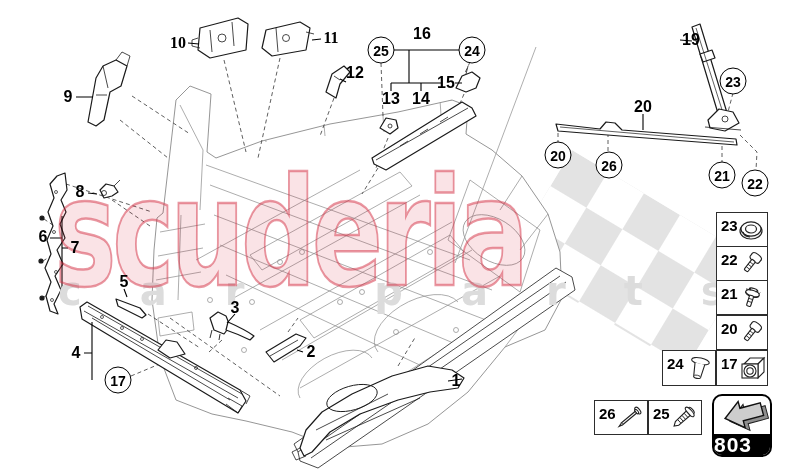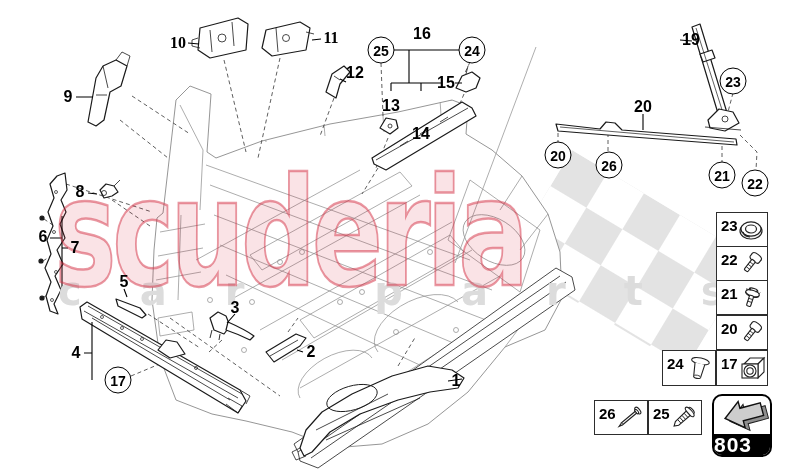--- a/index.html
+++ b/index.html
@@ -190,22 +190,22 @@
       <div class="callout" style="left: 235px; top: 308px;">3</div>
       <div class="callout" style="left: 76px; top: 353px;">4</div>
       <div class="callout" style="left: 124px; top: 282px;">5</div>
       <div class="callout" style="left: 43px; top: 237px;">6</div>
       <div class="callout" style="left: 75px; top: 248px;">7</div>
       <div class="callout" style="left: 80px; top: 192px;">8</div>
       <div class="callout" style="left: 68px; top: 97px;">9</div>
       <div class="callout" style="left: 178px; top: 43px; font-family: Liberation Serif, serif;">10</div>
       <div class="callout" style="left: 331px; top: 38px; font-family: Liberation Serif, serif;">11</div>
       <div class="callout" style="left: 355px; top: 73px; text-align: right;">12</div>
-      <div class="callout" style="left: 391px; top: 106px; text-align: right;">13</div>
-      <div class="callout" style="left: 421px; top: 99px; margin-top: 35px;">14</div>
+      <div class="callout" style="left: 391px; top: 99px; text-align: right;">13</div>
+      <div class="callout" style="left: 421px; top: 99px;">14</div>
       <div class="callout" style="left: 446px; top: 83px; text-align: center;">15</div>
       <div class="callout" style="left: 422px; top: 34px; text-align: center;">16</div>
       <div class="callout" style="left: 643px; top: 107px;">20</div>
       <div class="callout" style="left: 670px; top: 40px; margin-left: 21px;">19</div>
       <div class="callout circled" style="left: 118px; top: 380px;">17</div>
       <div class="callout circled" style="left: 558px; top: 155px;">20</div>
       <div class="callout circled" style="left: 722px; top: 175px;">21</div>
       <div class="callout circled" style="left: 755px; top: 183px;">22</div>
       <div class="callout circled" style="left: 733px; top: 81px;">23</div>
       <div class="callout circled" style="left: 472px; top: 50px;">24</div>

